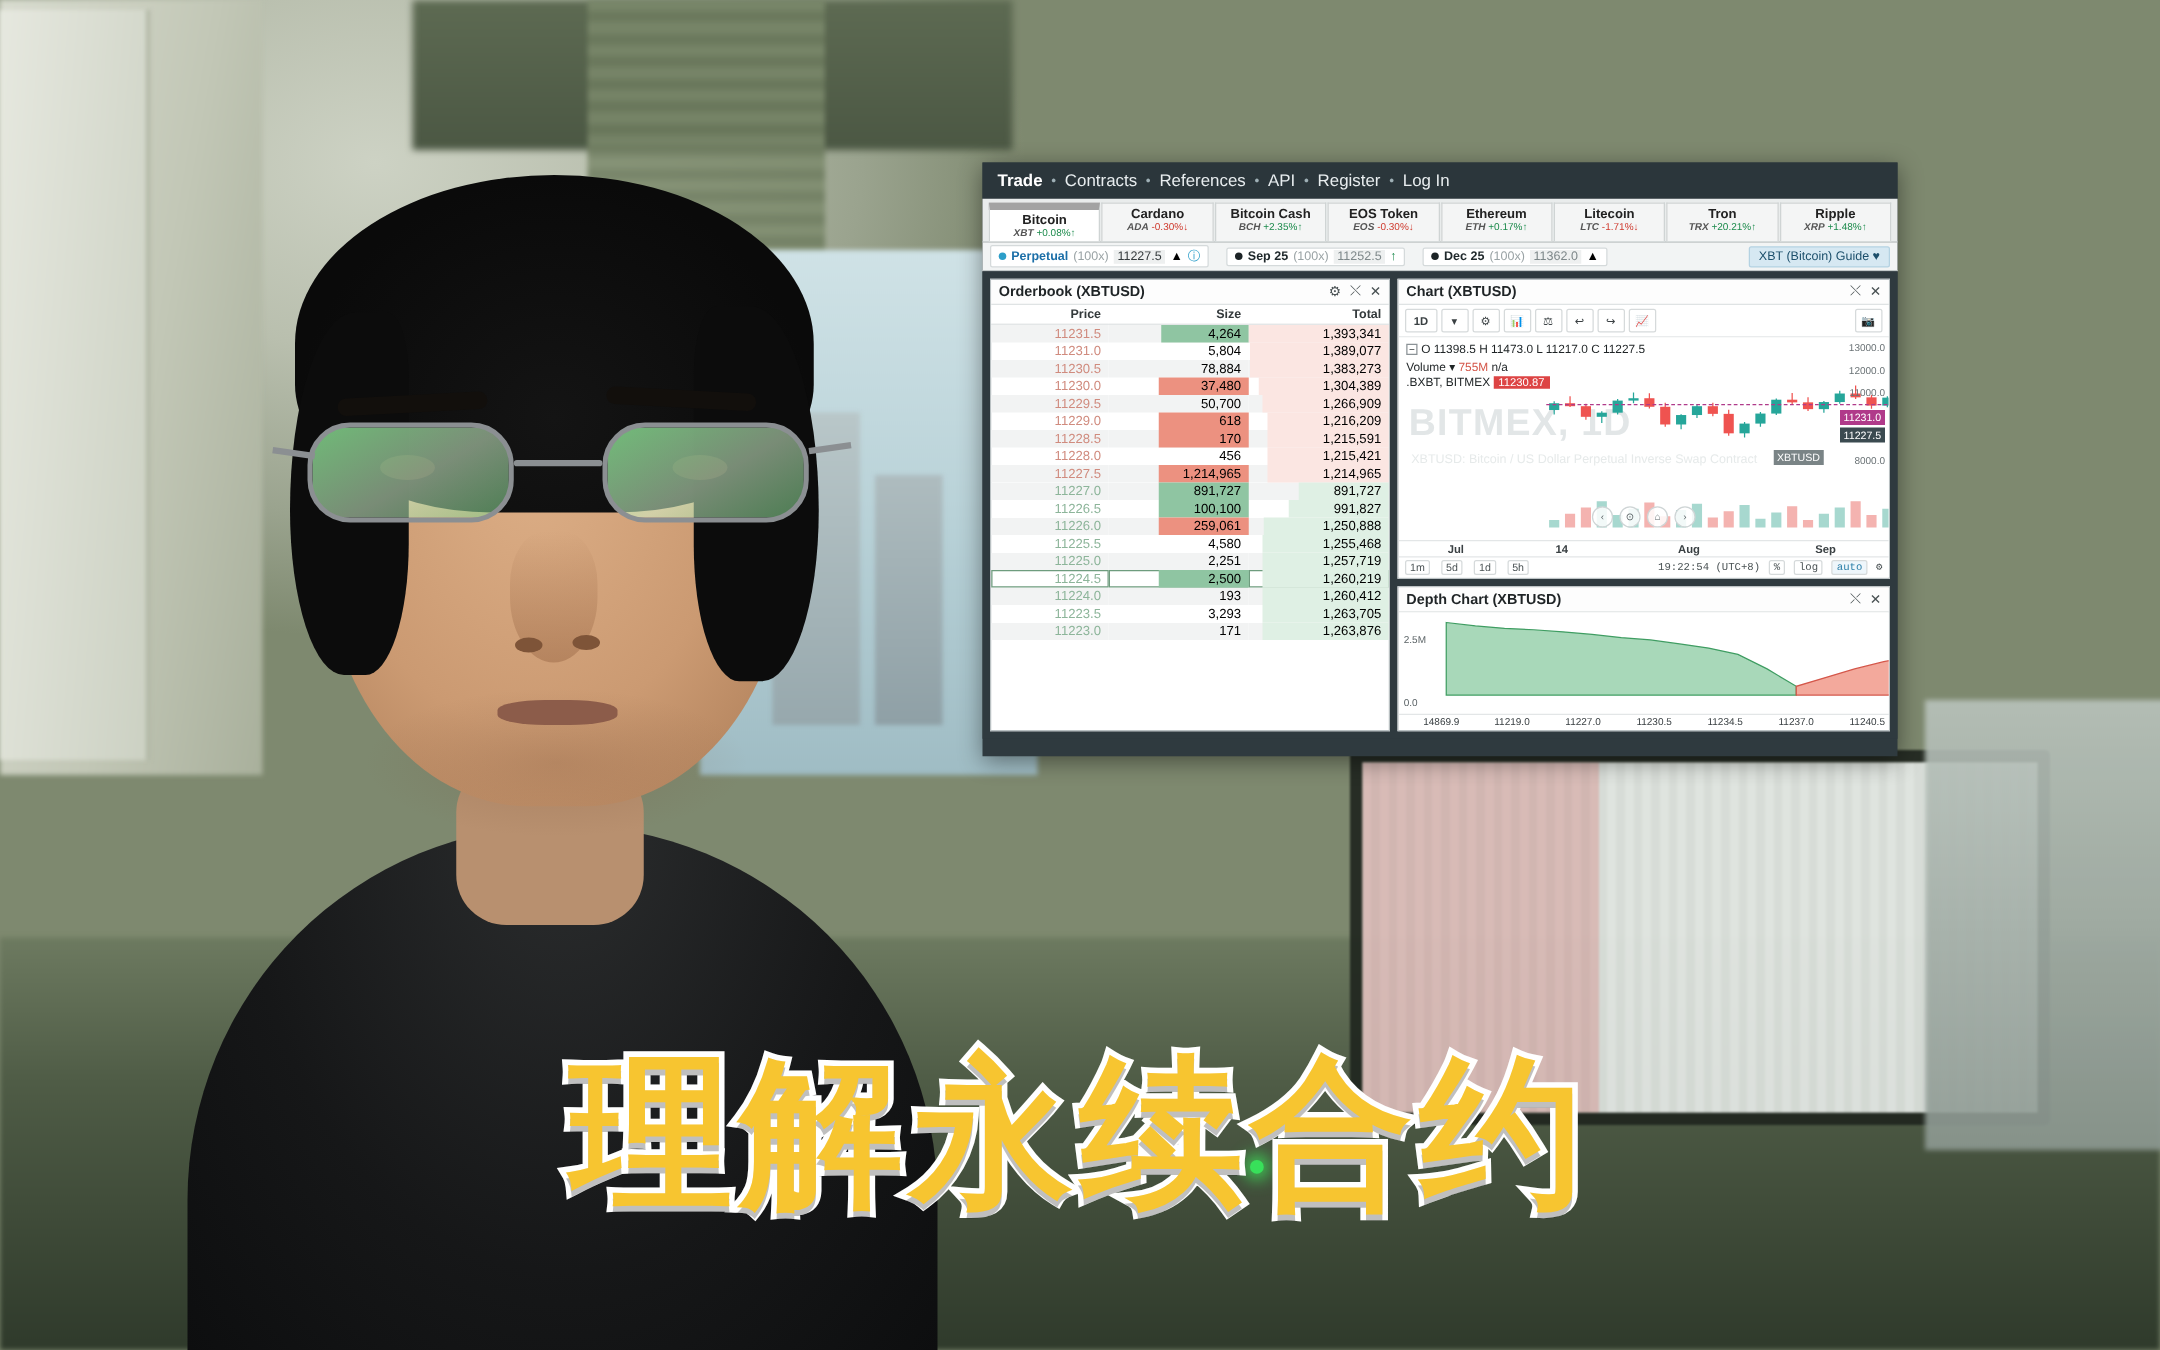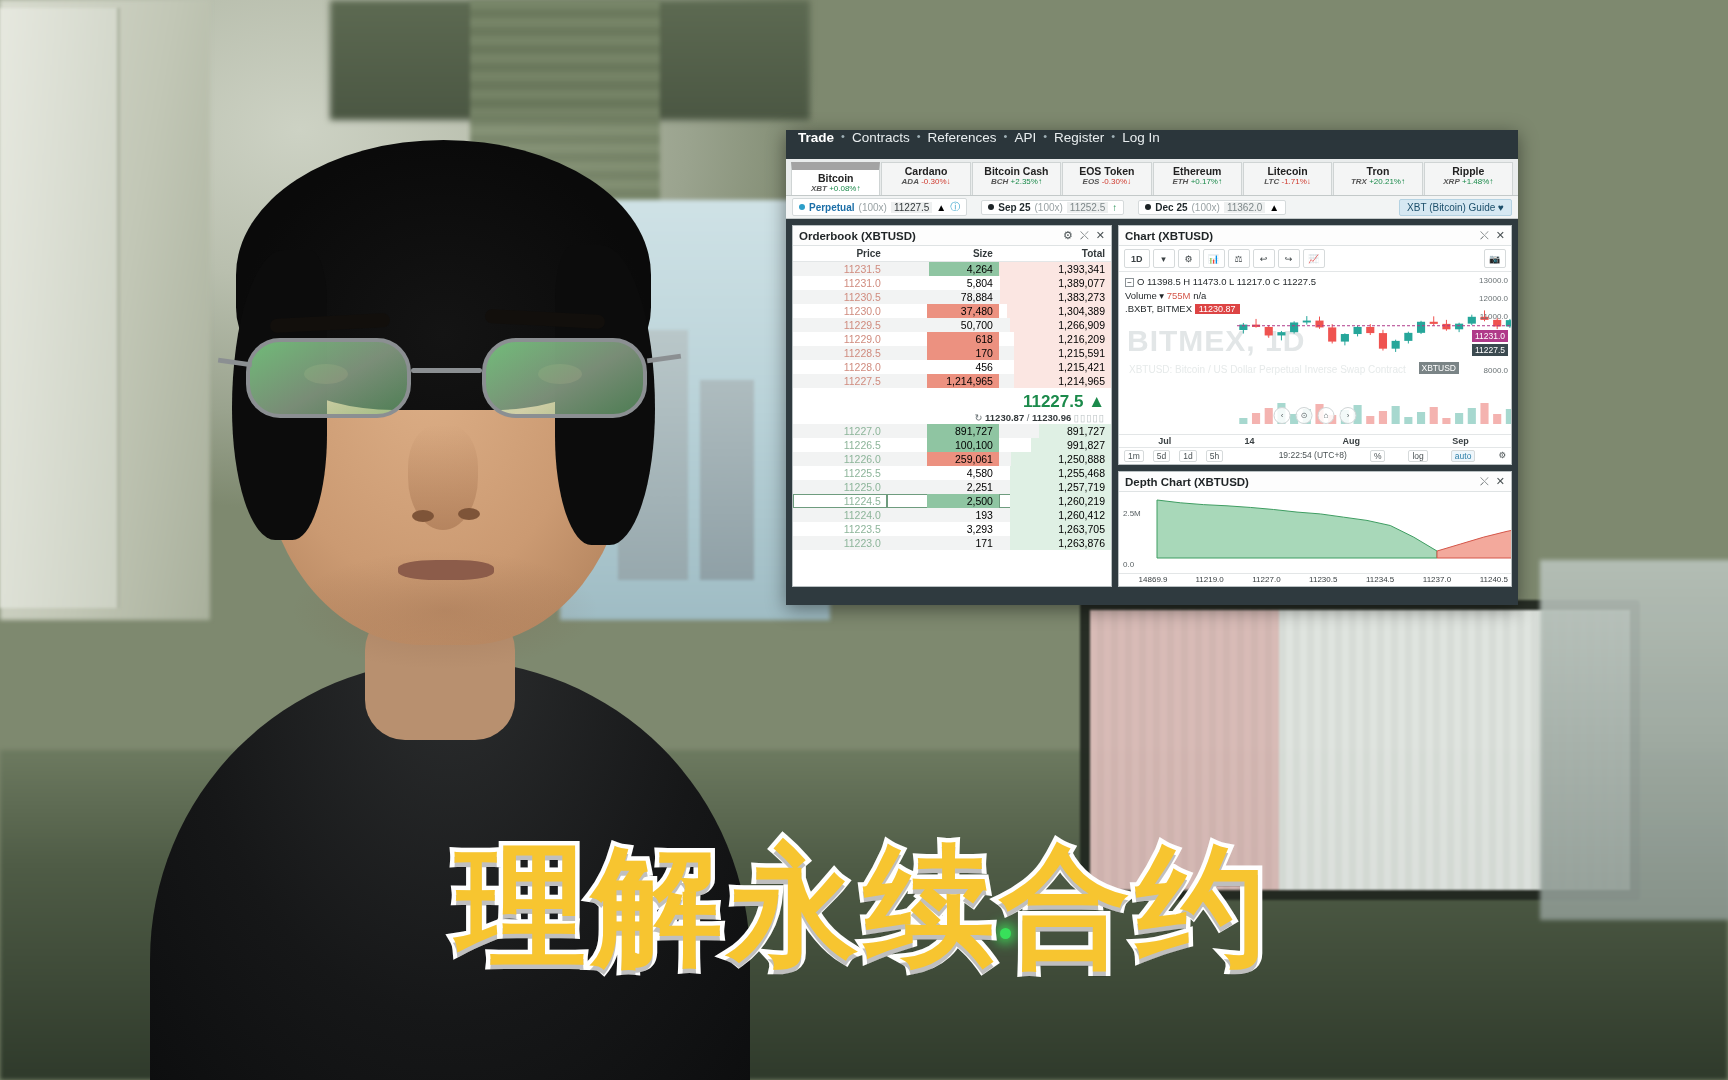--- a/index.html
+++ b/index.html
@@ -133,36 +133,36 @@
   .p-shadow { position:absolute; left:150px; top:470px; width:310px; height:120px; background:radial-gradient(ellipse at 50% 50%, rgba(120,80,55,.22), rgba(0,0,0,0) 70%); }
 
   
   #app-window {
     position:absolute; left:786px; top:130px; width:732px; height:475px;
     background:#2f3a3f;
     box-shadow:0 4px 18px rgba(0,0,0,.45);
   }
   .topnav {
     height:29px; background:#2b363b; color:#fff;
-    display:flex; align-items:flex-start; padding-left:12px; gap:7px;
+    display:flex; align-items:center; padding-left:12px; gap:7px;
     font-size:13.5px;
   }
   .topnav .item { color:#e8edef; cursor:pointer; }
   .topnav .item.active { font-weight:bold; color:#ffffff; }
   .topnav .dot { color:#9fb0b6; font-size:11px; }
 
   .instrument-bar {
     display:flex; background:#e9ecec; padding:3px 5px 0 5px; gap:1px;
     border-bottom:1px solid #c3c9c9;
   }
   .inst {
     flex:1; background:#f4f5f5; border:1px solid #cfd4d4; border-bottom:none;
     padding:2px 3px 2px; text-align:center; cursor:pointer; min-width:0;
   }
-  .inst.active { background:#fff; border-top:8px solid #a3a3a3; }
+  .inst.active { background:#fff; border-top:6px solid #a3a3a3; }
   .inst .nm { font-size:10.5px; font-weight:bold; color:#222; white-space:nowrap; }
   .inst .sub { font-size:8px; white-space:nowrap; }
   .inst .sym { font-style:italic; color:#555; font-weight:bold; }
   .up { color:#1b8a4b;text-align:right; } .down { color:#cf3b2f; }
 
   .contract-bar {
     display:flex; align-items:center; gap:14px; background:#f2f4f4;
     padding:2px 6px; font-size:10px; border-bottom:1px solid #c3c9c9;
   }
   .cbox { display:flex; align-items:center; gap:4px; background:#fff; border:1px solid #d5dadb; padding:1px 6px; border-radius:2px;}
@@ -248,21 +248,21 @@
   .xaxis {
     position:absolute; left:0; right:0; bottom:17px; height:13px;
     border-top:1px solid #e3e6e7; font-size:9px; color:#3a4043;
   }
   .xaxis span { position:absolute; top:1px; font-weight:bold; }
   .chart-footer {
     position:absolute; left:0; right:0; bottom:0; height:17px;
     border-top:1px solid #e3e6e7; display:flex; align-items:center;
     gap:9px; padding:0 5px; font-size:8.5px; color:#4a5254; background:#fff;
   }
-  .chart-footer .rgt { margin-left:auto; display:flex; gap:23px; align-items:flex-start; }
+  .chart-footer .rgt { margin-left:auto; display:flex; gap:7px; align-items:center;font-family:Liberation Mono, monospace; }
   .chip { border:1px solid #d6dadb; padding:0 3px; border-radius:2px; }
   .chip.auto { background:#eef6fb; color:#2c7fa8; }
   .navcircle {
     position:absolute; bottom:40px; left:50%; transform:translateX(-50%);
     display:flex; gap:5px; z-index:6;
   }
   .navcircle div {
     width:17px; height:17px; border-radius:50%; background:rgba(255,255,255,.85);
     border:1px solid #cfd5d6; font-size:8px; color:#5a6265;
     display:flex; align-items:center; justify-content:center; cursor:pointer;
@@ -486,26 +486,20 @@
             </tr>
             <tr class="ask">
               <td class="px"><span class="val">11228.0</span></td>
               <td class="cell-size"><span class="val">456</span></td>
               <td class="cell-total"><div class="bar redl" style="width:87%"></div><span class="val">1,215,421</span></td>
             </tr>
             <tr class="ask alt">
               <td class="px"><span class="val">11227.5</span></td>
               <td class="cell-size"><div class="bar red" style="width:64%"></div><span class="val">1,214,965</span></td>
               <td class="cell-total"><div class="bar redl" style="width:87%"></div><span class="val">1,214,965</span></td>
-            </tr>
-            <tr class="midrow">
-              <td colspan="3">
-                <div class="mid-price">11227.5 <span>▲</span></div>
-                <div class="mid-sub"><span>↻</span> <b>11230.87</b> / <b>11230.96</b> <span class="spark">▯▯▯▯▯</span></div>
-              </td>
             </tr>
             <tr class="bid alt">
               <td class="px"><span class="val">11227.0</span></td>
               <td class="cell-size"><div class="bar green" style="width:64%"></div><span class="val">891,727</span></td>
               <td class="cell-total"><div class="bar greenl" style="width:64%"></div><span class="val">891,727</span></td>
             </tr>
             <tr class="bid">
               <td class="px"><span class="val">11226.5</span></td>
               <td class="cell-size"><div class="bar green" style="width:64%"></div><span class="val">100,100</span></td>
               <td class="cell-total"><div class="bar greenl" style="width:71%"></div><span class="val">991,827</span></td>

